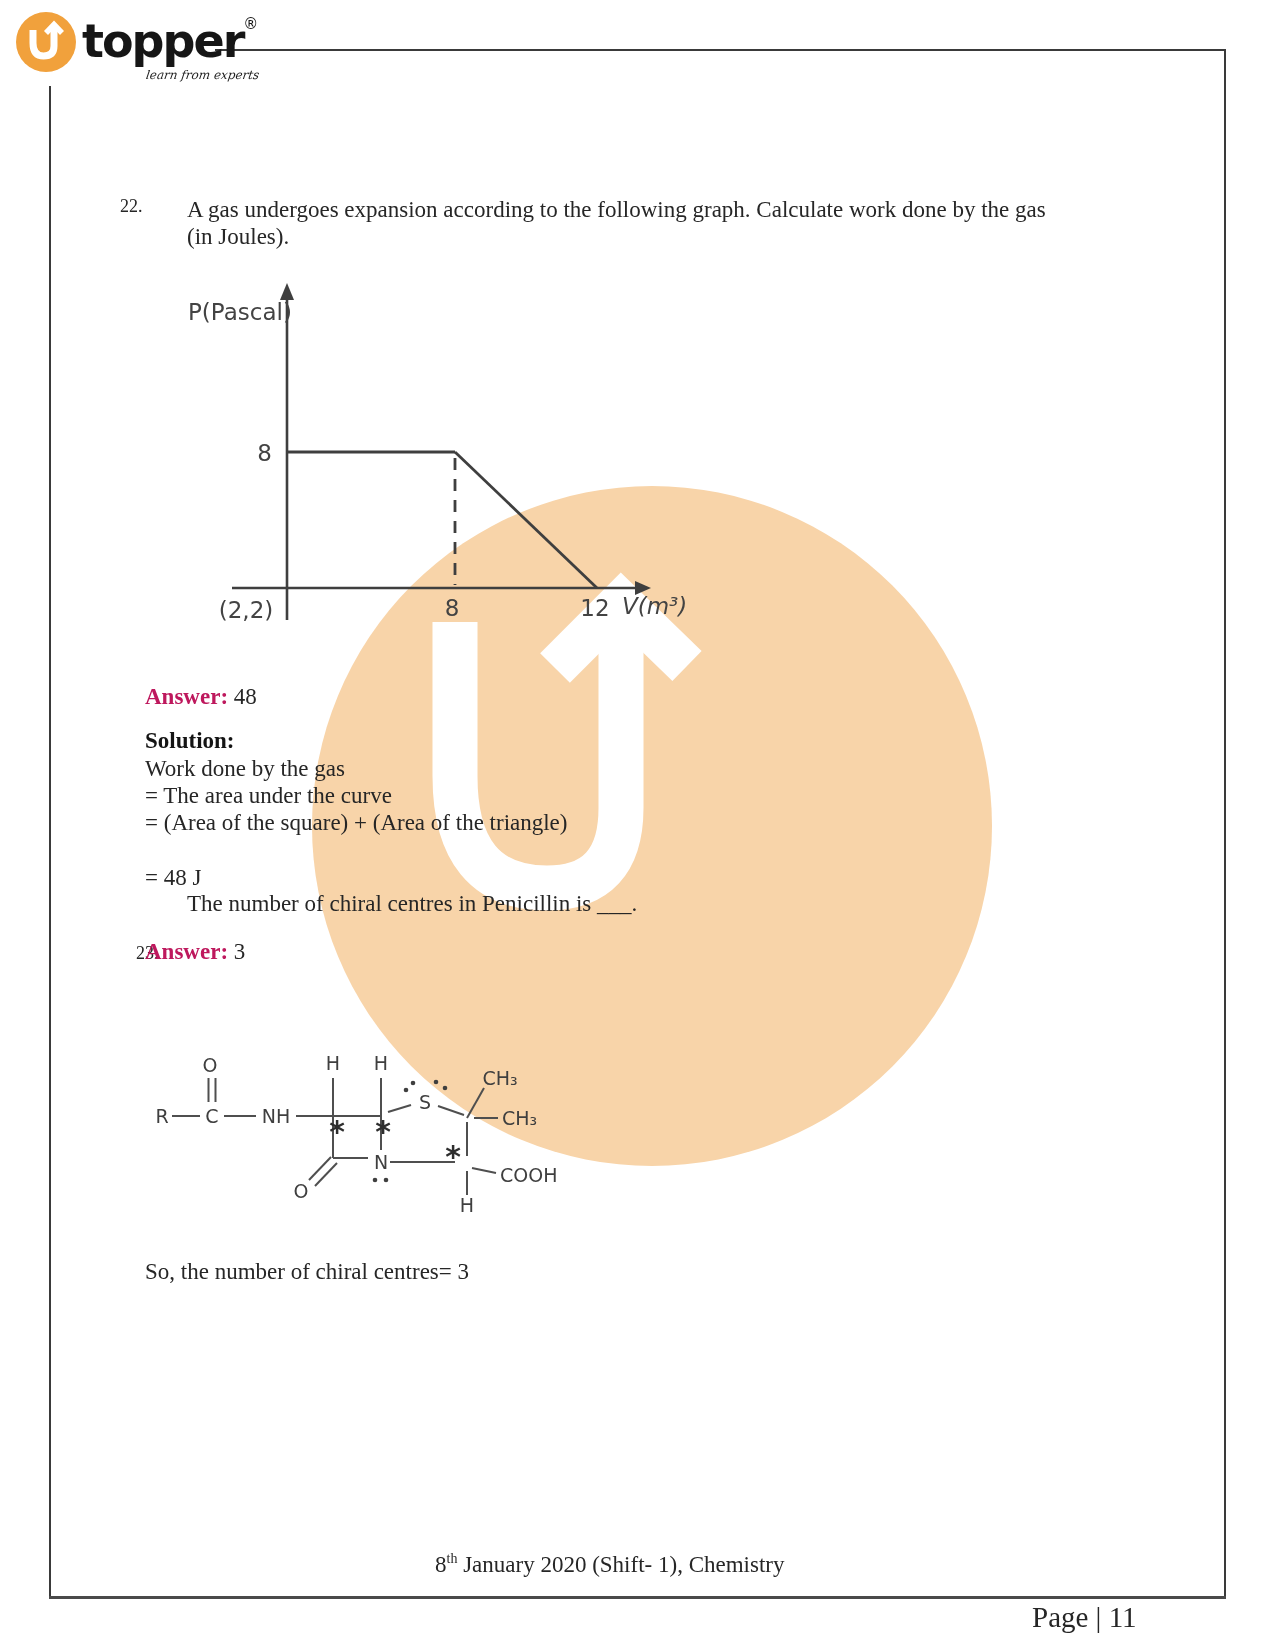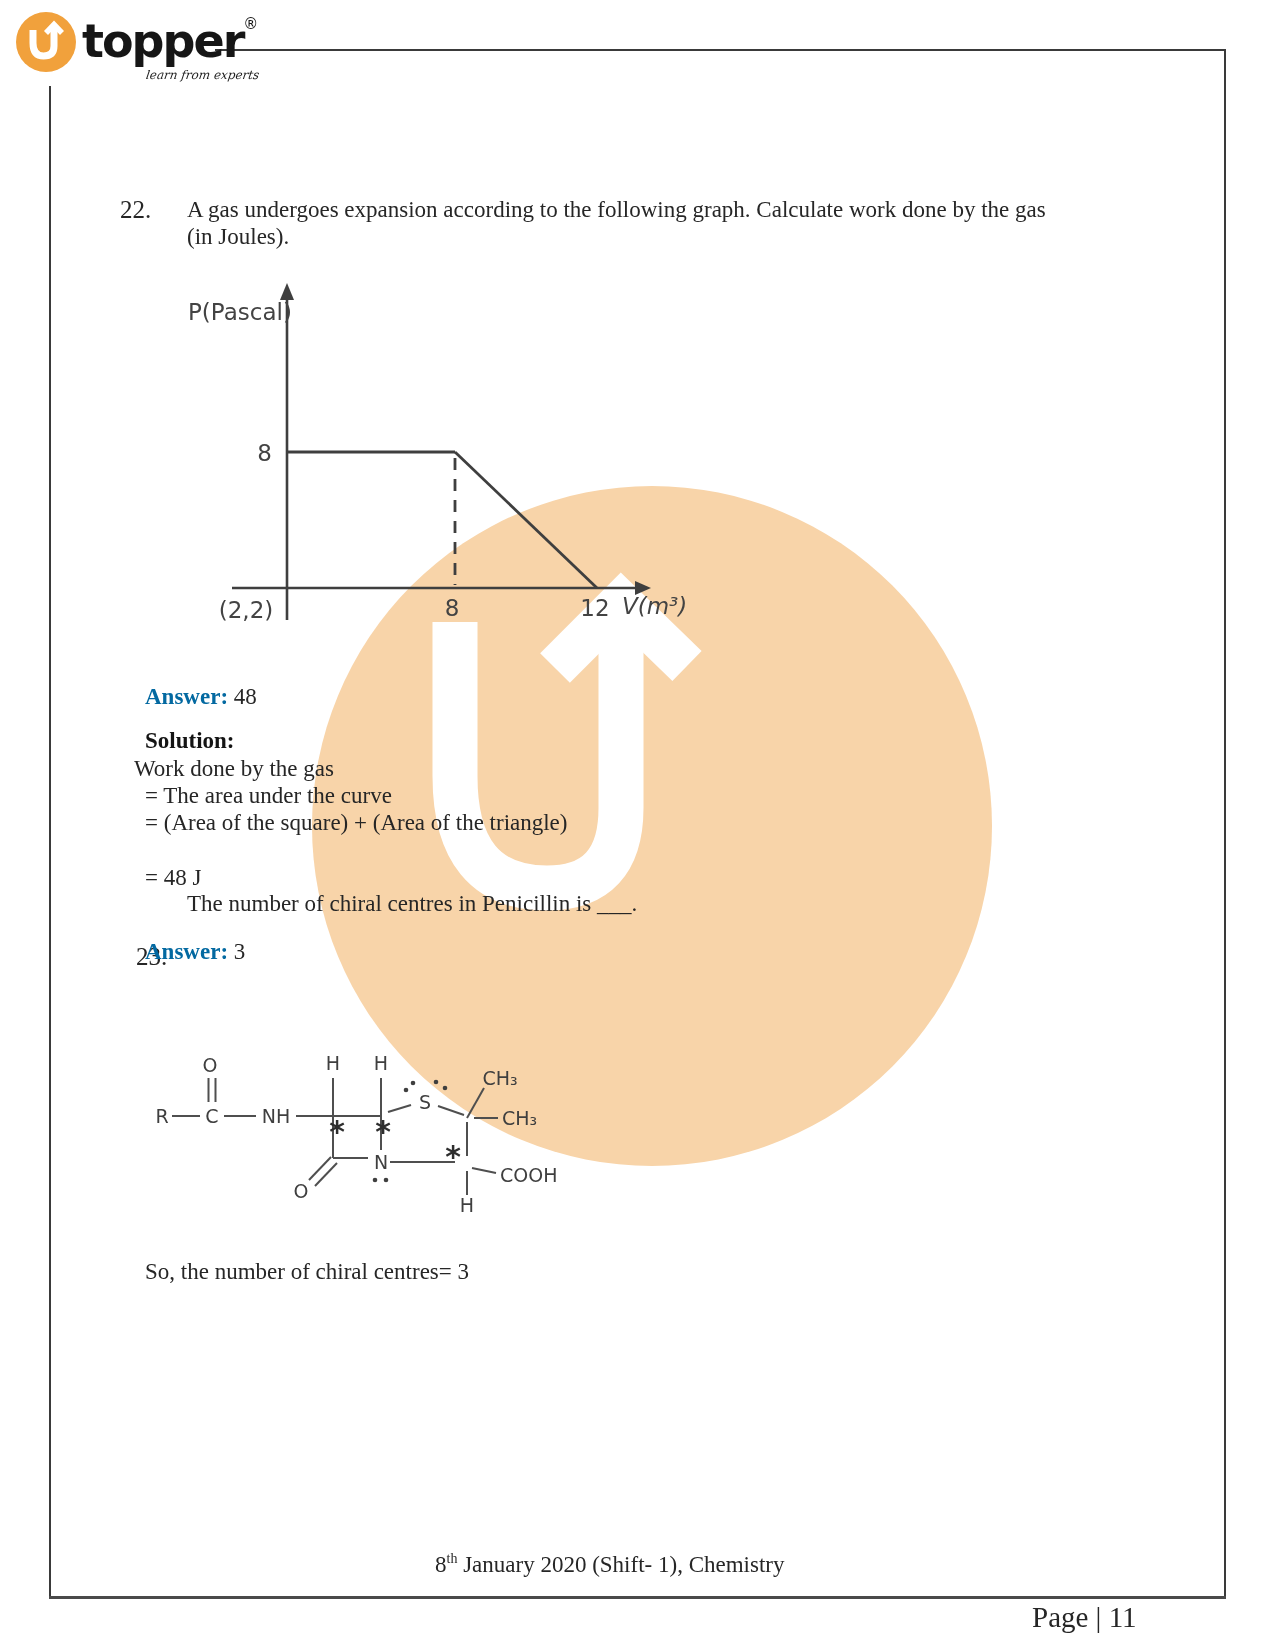--- a/index.html
+++ b/index.html
@@ -28,22 +28,22 @@
     position:absolute;left:130px;top:60px;width:120px;font-family:"DejaVu Serif",serif;
     font-style:italic;font-size:12px;color:#1d1d1d;transform:skewX(-8deg);white-space:nowrap;
   }
   
   #watermark{
     position:absolute;left:312px;top:486px;width:680px;height:680px;border-radius:50%;
     background:#f8d4a9;z-index:0;
   }
   
   .txt{position:absolute;z-index:2;font-size:23px;line-height:27px;}
-  .qnum{position:absolute;z-index:2;font-size:25px;}
-  b{color:#0369a1;}
+  .qnum{position:absolute;z-index:2;font-size:18px;}
+  b{color:#be185d;}
   .blk{color:#141414;font-weight:bold;}
   svg{position:absolute;z-index:2;}
   .gtext{font-family:"DejaVu Sans",sans-serif;font-size:23px;fill:#434343;}
   .atom{font-family:"DejaVu Sans",sans-serif;font-size:19px;fill:#3f3f3f;}
   .star{font-family:"DejaVu Sans",sans-serif;font-size:30px;fill:#2e2e2e;font-weight:bold;}
   
   #footer-date{position:absolute;left:435px;top:1551px;font-size:23px;z-index:2;}
   #footer-date sup{font-size:14px;}
   #footer-page{position:absolute;left:1032px;top:1601px;font-size:29px;z-index:2;}
 </style>
@@ -98,21 +98,21 @@
     <text class="gtext" x="415" y="343" text-anchor="middle">12</text>
     <text class="gtext" x="442" y="341" font-style="italic">V(m³)</text>
     <text class="gtext" x="66" y="345" text-anchor="middle">(2,2)</text>
   </svg>
 
   <div class="txt" style="left:145px;top:683px;">
     <b>Answer:</b>
     <span>48</span>
   </div>
   <div class="txt blk" style="left:145px;top:727px;">Solution:</div>
-  <div class="txt" style="left:134px;top:755px;">Work done by the gas</div>
+  <div class="txt" style="left:145px;top:755px;">Work done by the gas</div>
   <div class="txt" style="left:145px;top:782px;">= The area under the curve</div>
   <div class="txt" style="left:145px;top:809px;">= (Area of the square) + (Area of the triangle)</div>
   <div class="txt" style="left:145px;top:836px;margin-top:28px;">= 48 J</div>
 
   <div class="qnum" style="left:120px;top:943px;margin-left:16px;">23.</div>
   <div class="txt" style="left:187px;top:890px;width:900px;">The number of chiral centres in Penicillin is ___.</div>
 
   <div class="txt" style="left:145px;top:938px;">
     <b>Answer:</b>
     <span>3</span>

